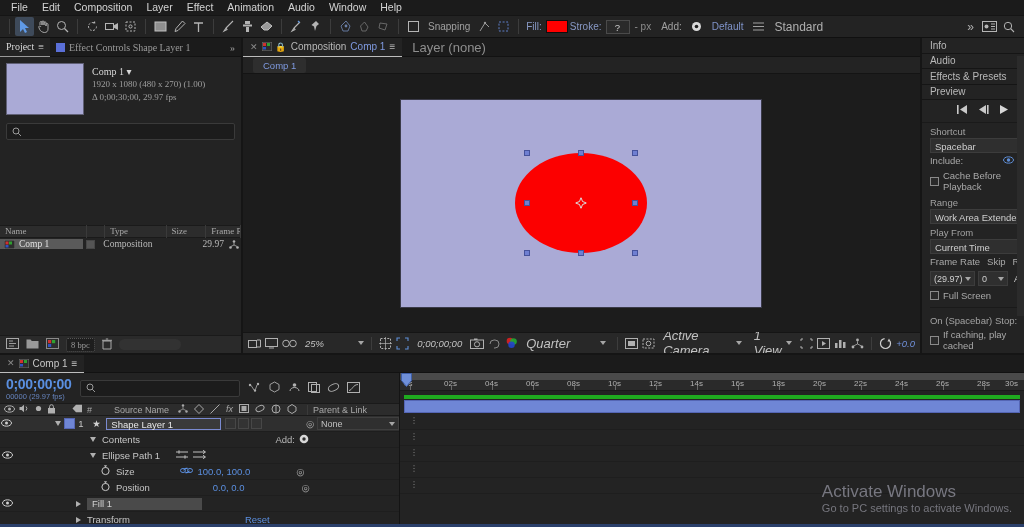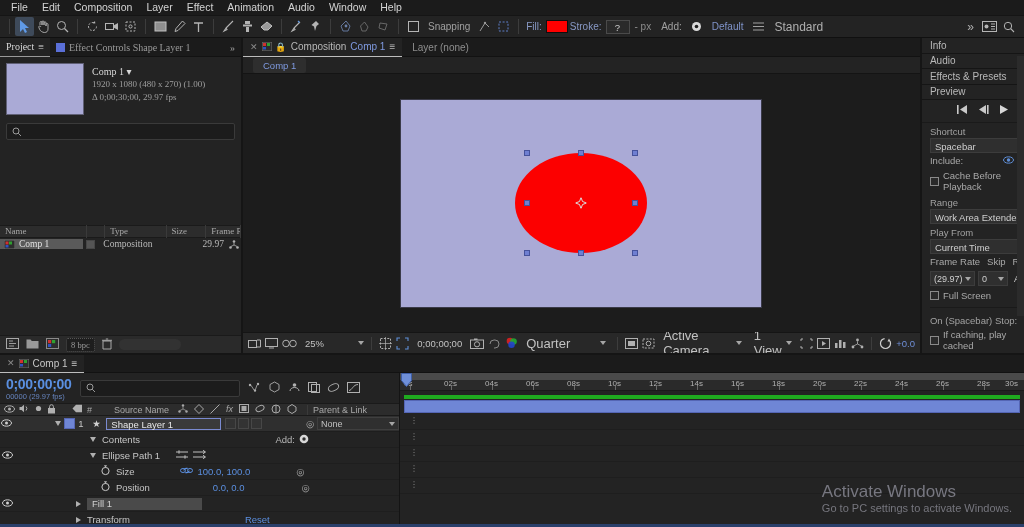--- a/index.html
+++ b/index.html
@@ -81,36 +81,36 @@
   .pill { width:62px; height:11px; background:#323232; border-radius:6px; }
 
   
   .comp-panel { flex:1; background:#1c1c1c; display:flex; flex-direction:column;
     border-right:2px solid #151515; }
   .comp-tabbar { height:19px; background:#1b1b1b; display:flex; align-items:center;
     border-bottom:1px solid #121212; }
   .comp-tab { height:19px; display:flex; align-items:center; gap:4px; padding:0 7px;
      font-size:10px; color:#b8b8b8; background:#232323; border-bottom:1px solid #bdbdbd; }
   .comp-tab .blue { color:#7f9ae0; }
-  .comp-tab2 { padding:0 10px; color:#8e8e8e; font-size:10px; }
+  .comp-tab2 { padding:0 10px; color:#8e8e8e; font-size:13px; }
   .crumbbar { height:17px; background:#232323; display:flex; align-items:center;
      padding-left:10px; border-bottom:1px solid #141414; }
   .crumb { background:#2e2e2e; color:#7f9ae0; font-size:9.5px; padding:2px 10px; border-radius:2px; }
   .canvas-wrap { flex:1; background:#1c1c1c; position:relative; display:flex;
     align-items:center; justify-content:center; }
   .canvas { width:360px; height:207px; background:#aaaad6; position:relative;
      outline:1px solid #3a3a48; }
   .ellipse { position:absolute; left:50%; top:50%; transform:translate(-50%,-50%);
      width:132px; height:100px; background:#fc0000; border-radius:50%; }
   .handle { position:absolute; width:6px; height:6px; background:#6f7fd2;
      border:1px solid #46529b; transform:translate(-50%,-50%); }
   .anchor { position:absolute; left:50%; top:50%; width:11px; height:11px;
      transform:translate(-50%,-50%); }
   .viewer-bar { height:21px; background:#282828; border-top:1px solid #151515;
-     display:flex; align-items:center; gap:4px; padding:0 5px; }
+     display:flex; align-items:center; gap:4px; padding:0 5px;font-style:italic; }
   .vb-ico { width:15px; height:15px; display:flex; align-items:center; justify-content:center;
     color:#b0b0b0; }
   .vb-val { color:#c2c2c2; font-size:9.5px; padding:0 4px; }
   .vb-sel { display:flex; align-items:center; gap:0; color:#c2c2c2; font-size:13px;
      padding:1px 4px; }
   .caret { width:0;height:0;border-left:3px solid transparent;border-right:3px solid transparent;
      border-top:4px solid #a6a6a6; }
   .vb-sep { width:1px;height:13px;background:#3d3d3d;margin:0 3px; }
   .vb-plus { color:#6f8fd8; font-size:9.5px; }
 

